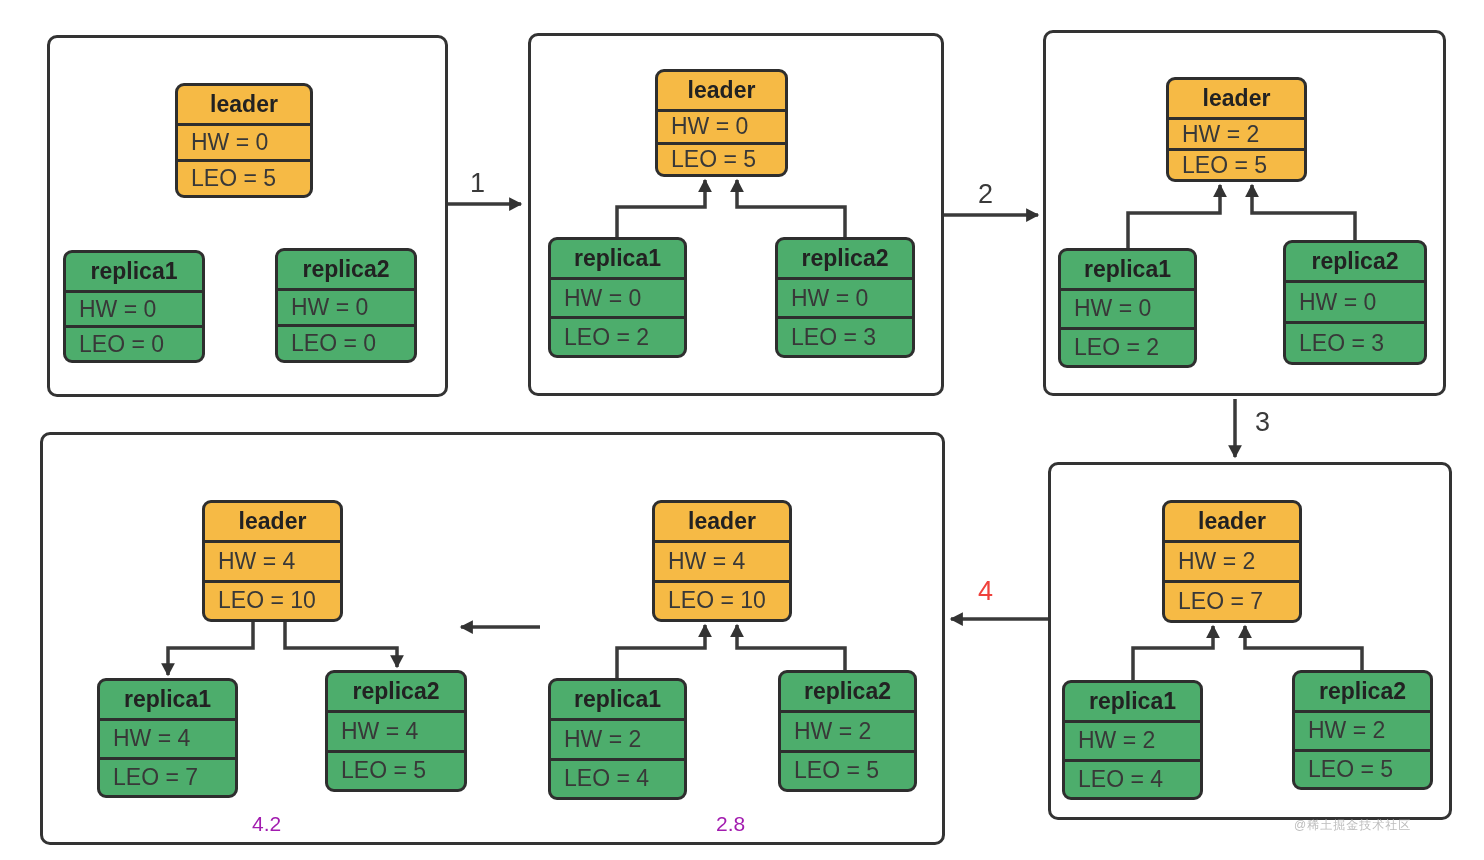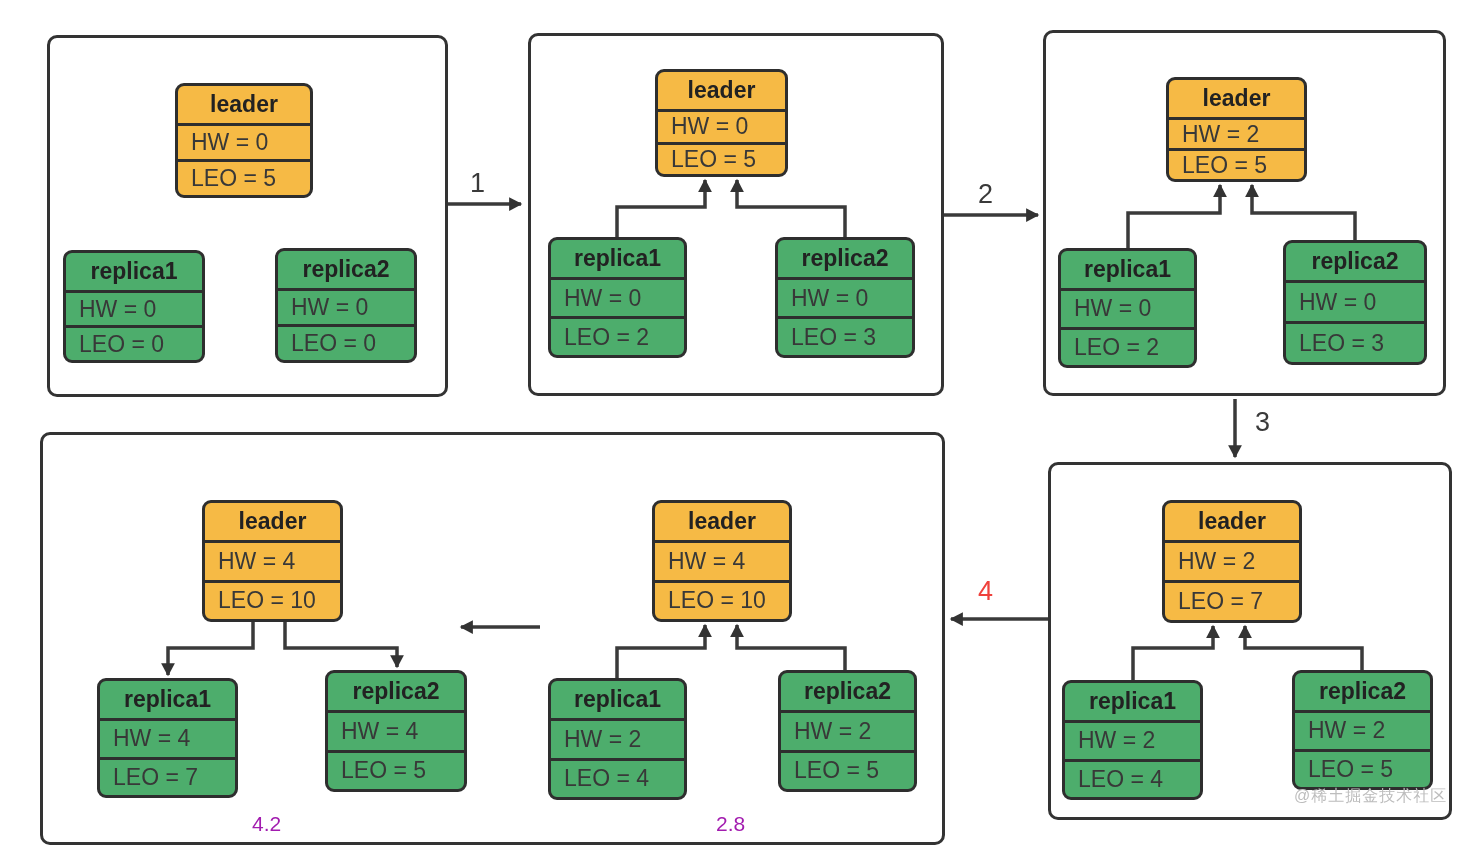--- a/index.html
+++ b/index.html
@@ -29,22 +29,22 @@
   .nrow{
     flex:1;display:flex;align-items:center;
     padding-left:13px;font-size:23px;color:#383838;
   }
   .nrow + .nrow{border-top:3px solid #2e2e2e;}
   svg.arrows{position:absolute;left:0;top:0;pointer-events:none;z-index:5;}
   .steplabel{position:absolute;font-size:27px;color:#3a3a3a;z-index:6;line-height:1;}
   .steplabel.red{color:#ef413c;}
   .sublabel{position:absolute;font-size:21px;color:#a21caf;z-index:6;line-height:1;}
   .watermark{
-    position:absolute;left:1294px;top:785px;z-index:9;
-    font-size:16px;color:#bdbdbd;letter-spacing:1px;line-height:1.4;
+    position:absolute;left:1294px;top:817px;z-index:9;
+    font-size:12px;color:#bdbdbd;letter-spacing:1px;line-height:1.4;
   }
 </style>
 </head>
 <body>
 
 <div class="canvas">
 
   <div class="panel" style="left:47px;top:35px;width:401px;height:362px;">
     <div class="node leader" style="left:125px;top:45px;width:138px;height:115px;">
       <div class="ntitle">leader</div>

